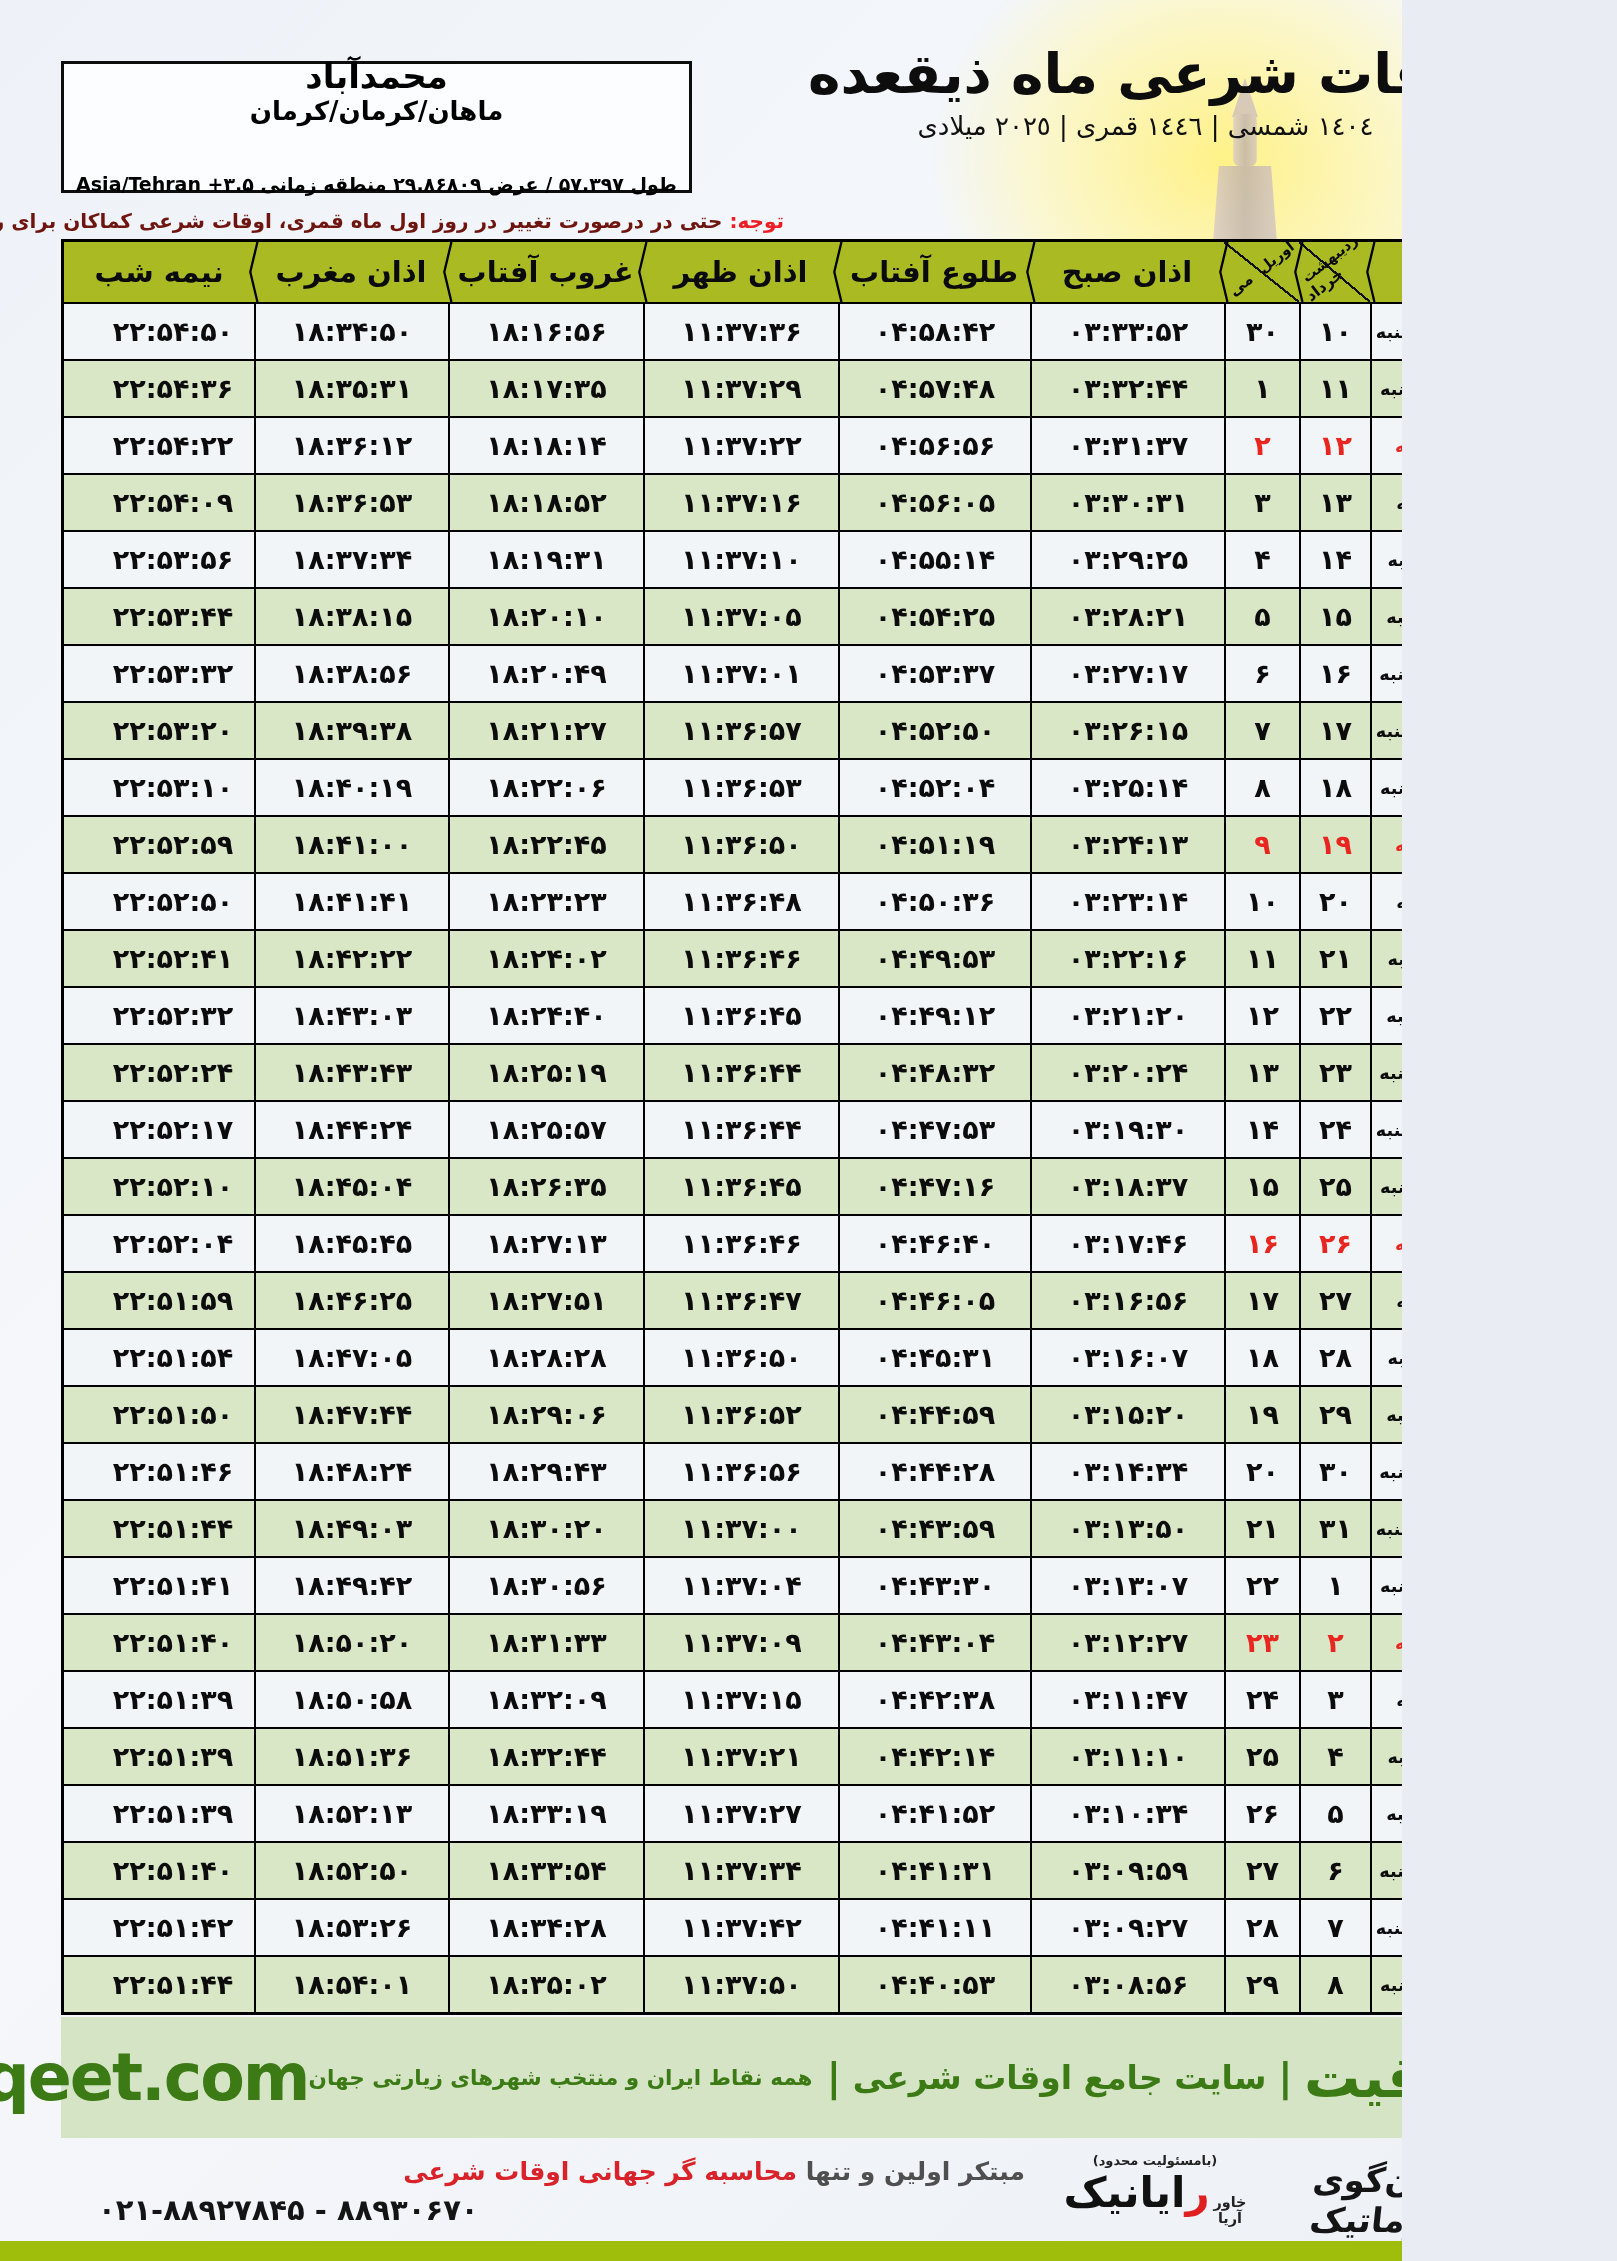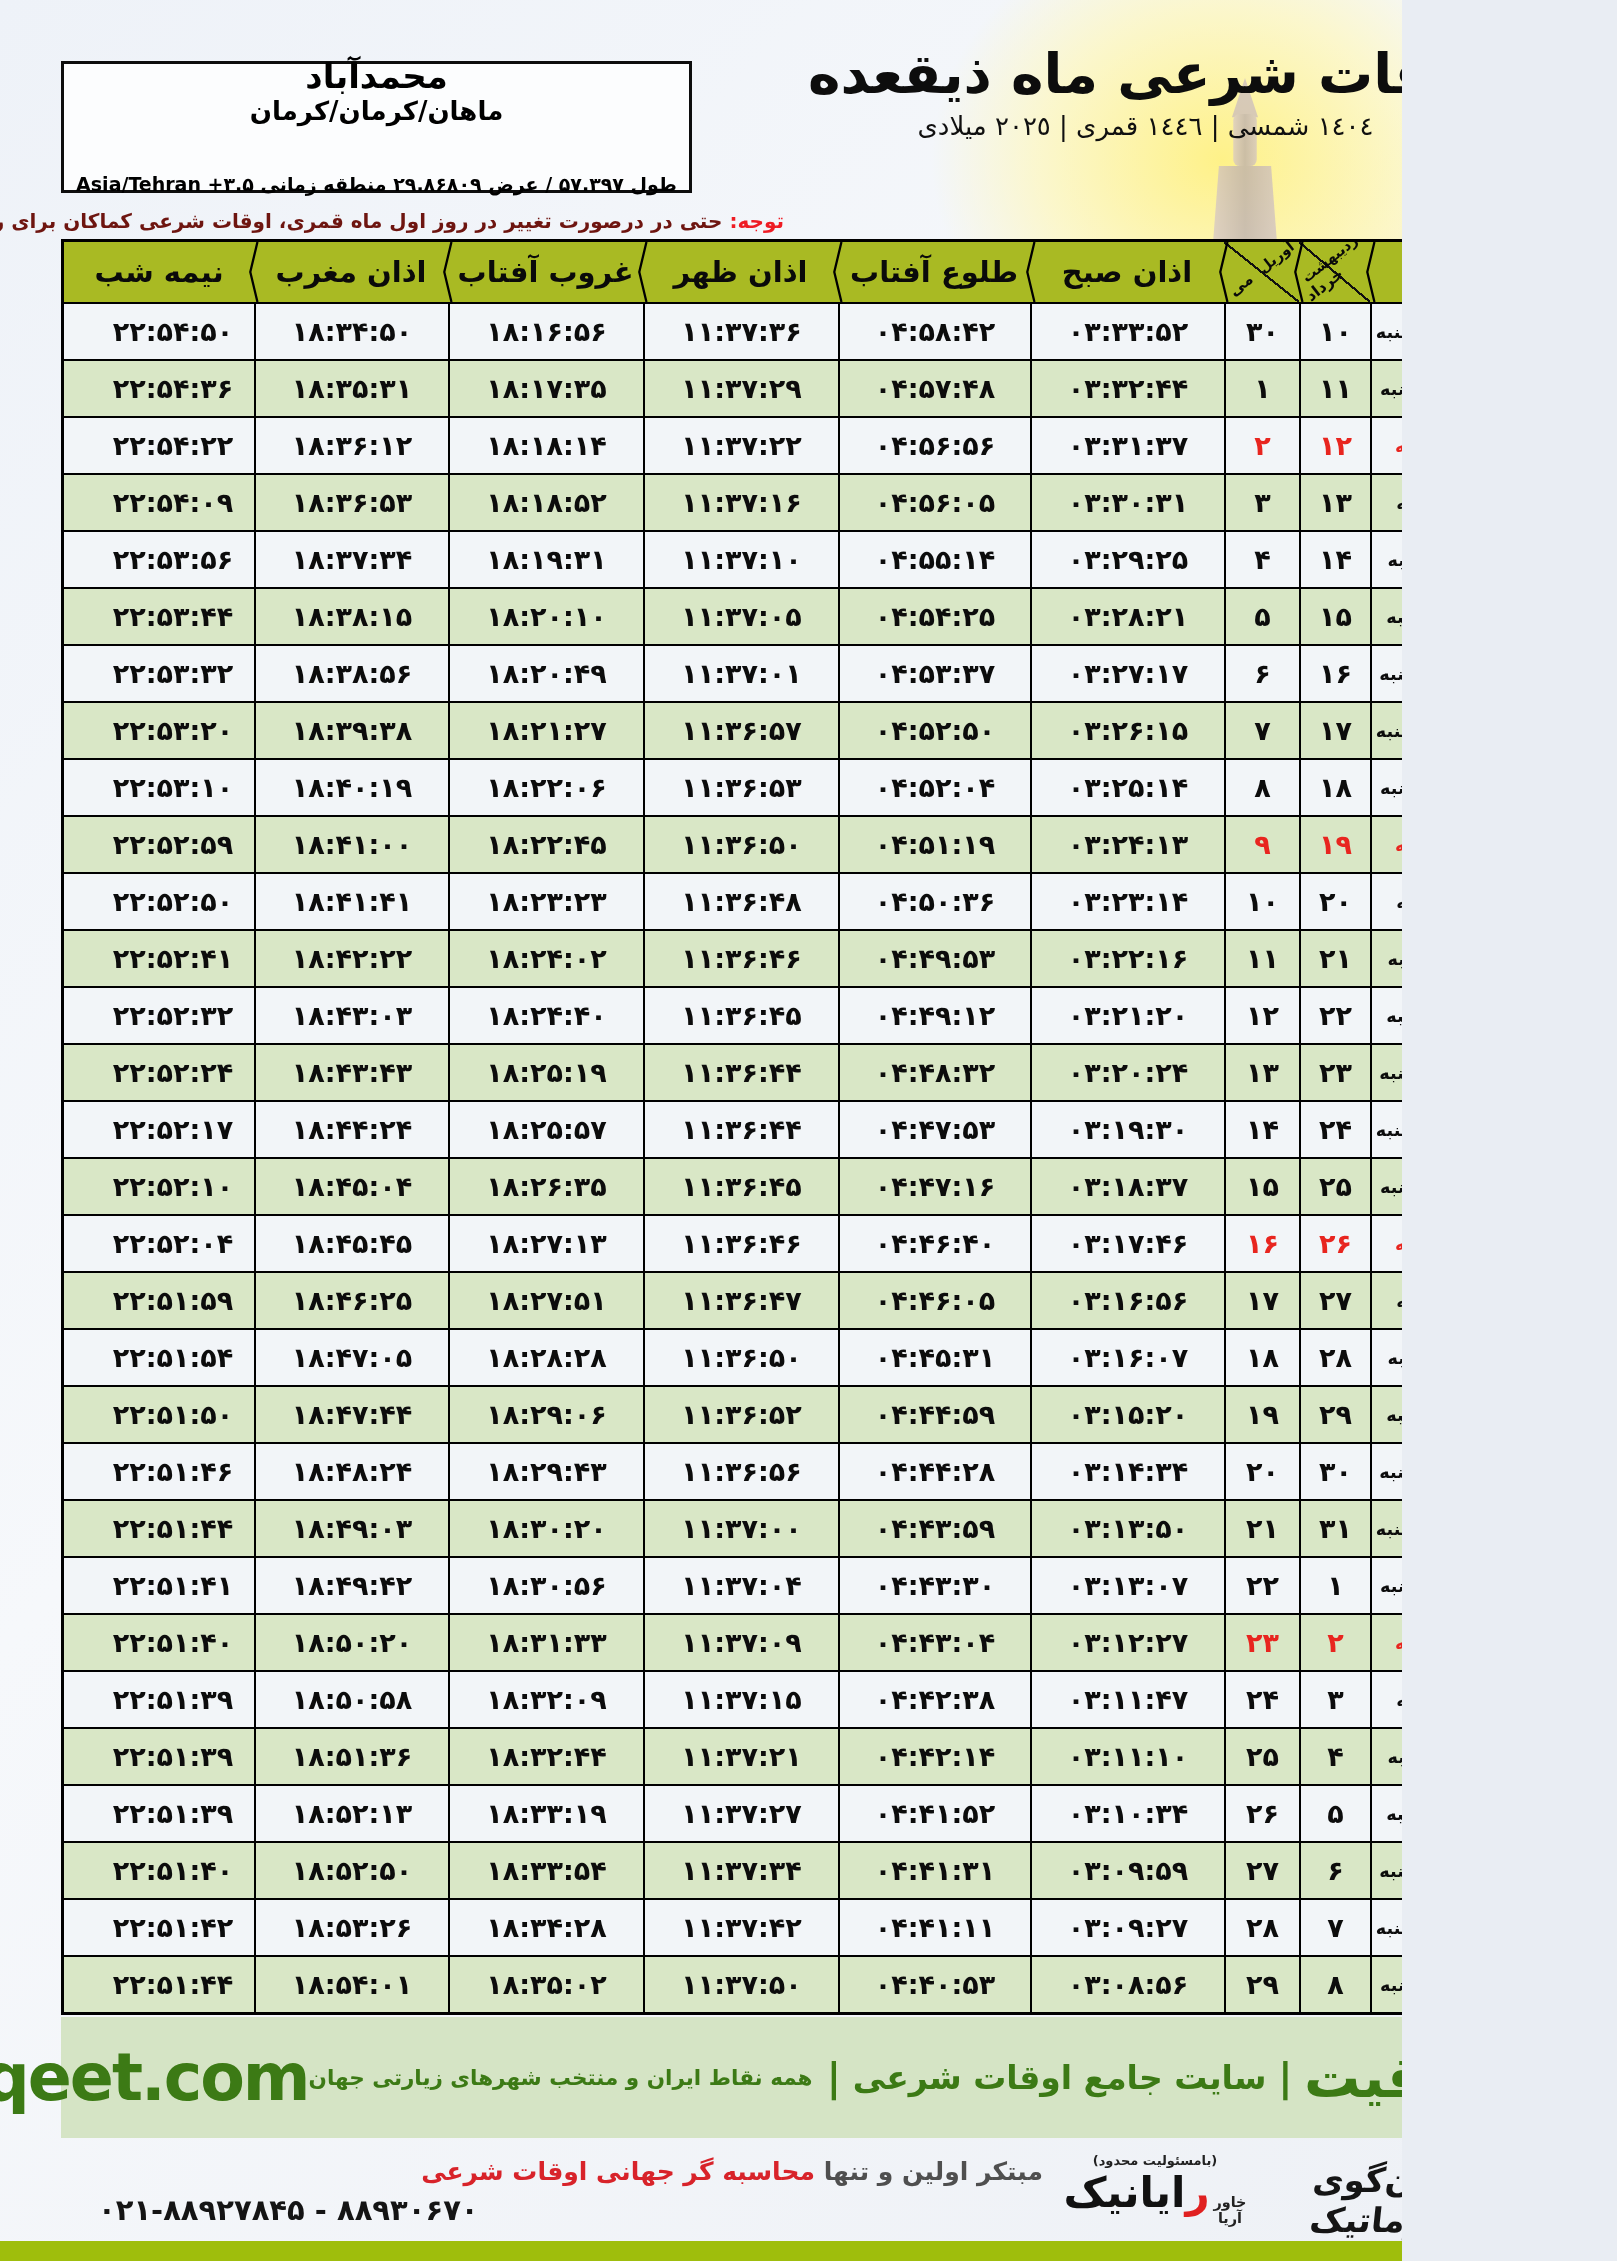--- a/index.html
+++ b/index.html
@@ -70,21 +70,21 @@
   .mav-brand{font-size:56px;font-weight:bold;}
   .mav-pipe{font-size:39px;margin:0 11.7px;font-weight:bold;}
   .mav-d1{font-size:33px;font-weight:bold;white-space:nowrap;}
   .mav-d2{font-size:21.5px;font-weight:bold;white-space:nowrap;margin-right:2.6px;text-align:center;}
   .mav-url{font-size:65px;font-weight:bold;letter-spacing:-2px;margin-right:auto;direction:ltr;}
 
   
   .contact{position:absolute;left:98px;top:2152px;z-index:2;text-align:center;}
   .phones{font-size:29px;font-weight:bold;color:#141414;direction:ltr;margin-top:41px;}
   .site{font-family:"DejaVu Serif",serif;font-size:37px;color:#1b1b1b;margin-top:19px;}
-  .tagline{position:absolute;left:436px;top:2153px;width:607px;z-index:2;direction:rtl;text-align:right;}
+  .tagline{position:absolute;left:418px;top:2153px;width:607px;z-index:2;direction:rtl;text-align:right;}
   .tag-line{font-size:25px;font-weight:bold;line-height:1.5;white-space:nowrap;}
   .tag-gray{color:#4f4f4f;}
   .tag-red{color:#d8232a;}
   .rayanik{position:absolute;left:1057px;top:2153px;z-index:2;direction:rtl;text-align:center;width:196px;}
   .ray-top{font-size:13px;font-weight:bold;color:#222;}
   .ray-main{font-size:42px;font-weight:bold;color:#111;display:flex;align-items:baseline;justify-content:center;gap:3.9px;direction:rtl;}
   .ray-r{color:#e02020;}
   .ray-side{display:inline-flex;flex-direction:column;font-size:14.4px;font-weight:bold;color:#222;line-height:1.1;}
   .azangoo{position:absolute;left:1279px;top:2143px;z-index:2;display:flex;direction:rtl;align-items:flex-start;gap:9px;}
   .az-icon{position:relative;width:78px;height:104px;}

